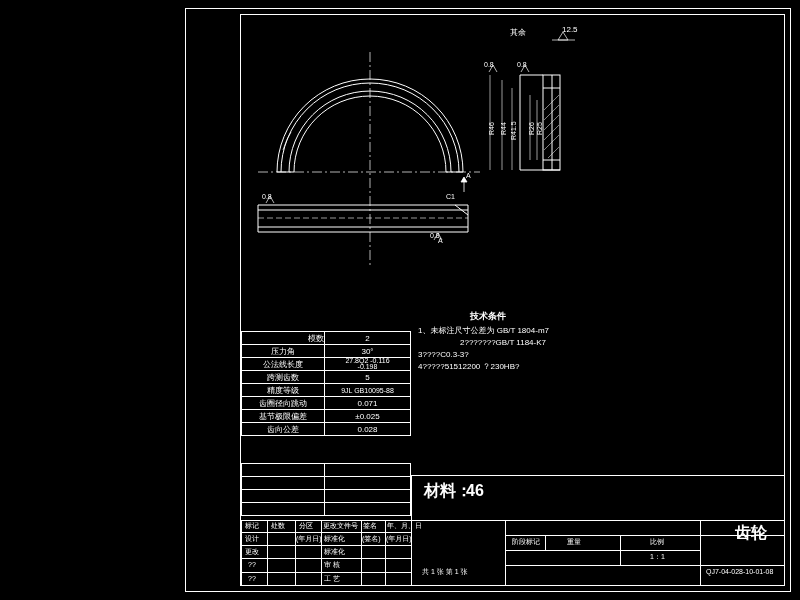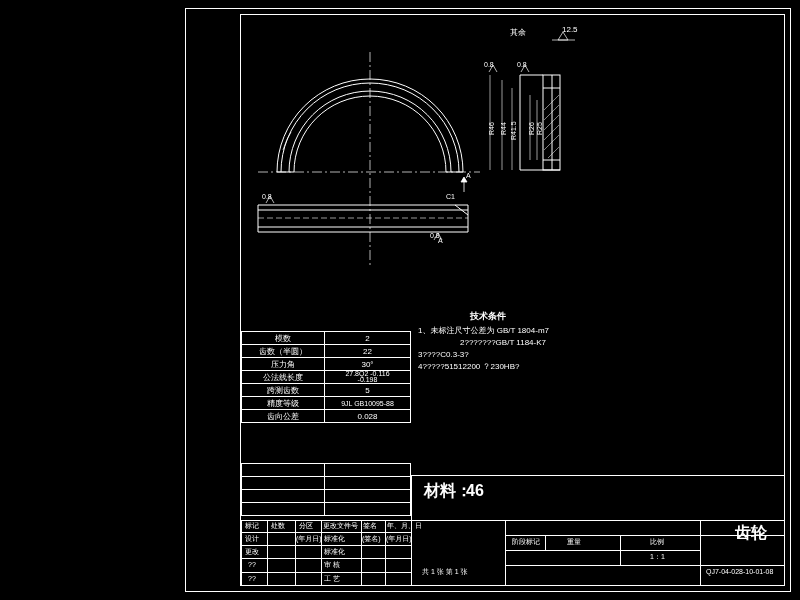--- a/index.html
+++ b/index.html
@@ -124,43 +124,47 @@
 
   <div class="txt mid" style="left:470px;top:312px;font-weight:bold;">技术条件</div>
   <div class="txt" style="left:418px;top:326px;">1、未标注尺寸公差为 GB/T 1804-m7</div>
   <div class="txt" style="left:418px;top:338px;padding-left:42px;">2???????GB/T 1184-K7</div>
   <div class="txt" style="left:418px;top:350px;">3????C0.3-3?</div>
   <div class="txt" style="left:418px;top:362px;">4?????51512200 ？230HB?</div>
 
   <table class="tbl" style="left:241px;top:331px;width:170px;">
     <tbody>
         <tr>
-          <td style="width:82px;">模数</td>
+          <td style="width:82px;text-align:right;">模数</td>
           <td>2</td>
-        </tr>
-    <tr>
-          <td>齿数（半圆）</td>
-          <td>22</td>
         </tr>
     <tr>
           <td>压力角</td>
           <td>30°</td>
         </tr>
     <tr>
           <td>公法线长度</td>
           <td style="font-size:7px;white-space:pre;line-height:6px;">27.8Q2 -0.116
 -0.198</td>
         </tr>
     <tr>
           <td>跨测齿数</td>
           <td>5</td>
         </tr>
     <tr>
           <td>精度等级</td>
           <td style="font-size:7px;">9JL GB10095-88</td>
+        </tr>
+    <tr>
+          <td>齿圈径向跳动</td>
+          <td>0.071</td>
+        </tr>
+    <tr>
+          <td>基节极限偏差</td>
+          <td>±0.025</td>
         </tr>
     <tr>
           <td>齿向公差</td>
           <td>0.028</td>
         </tr>
   </tbody>
     </table>
 
   <table class="tbl" style="left:241px;top:463px;width:170px;">
     <tbody>

